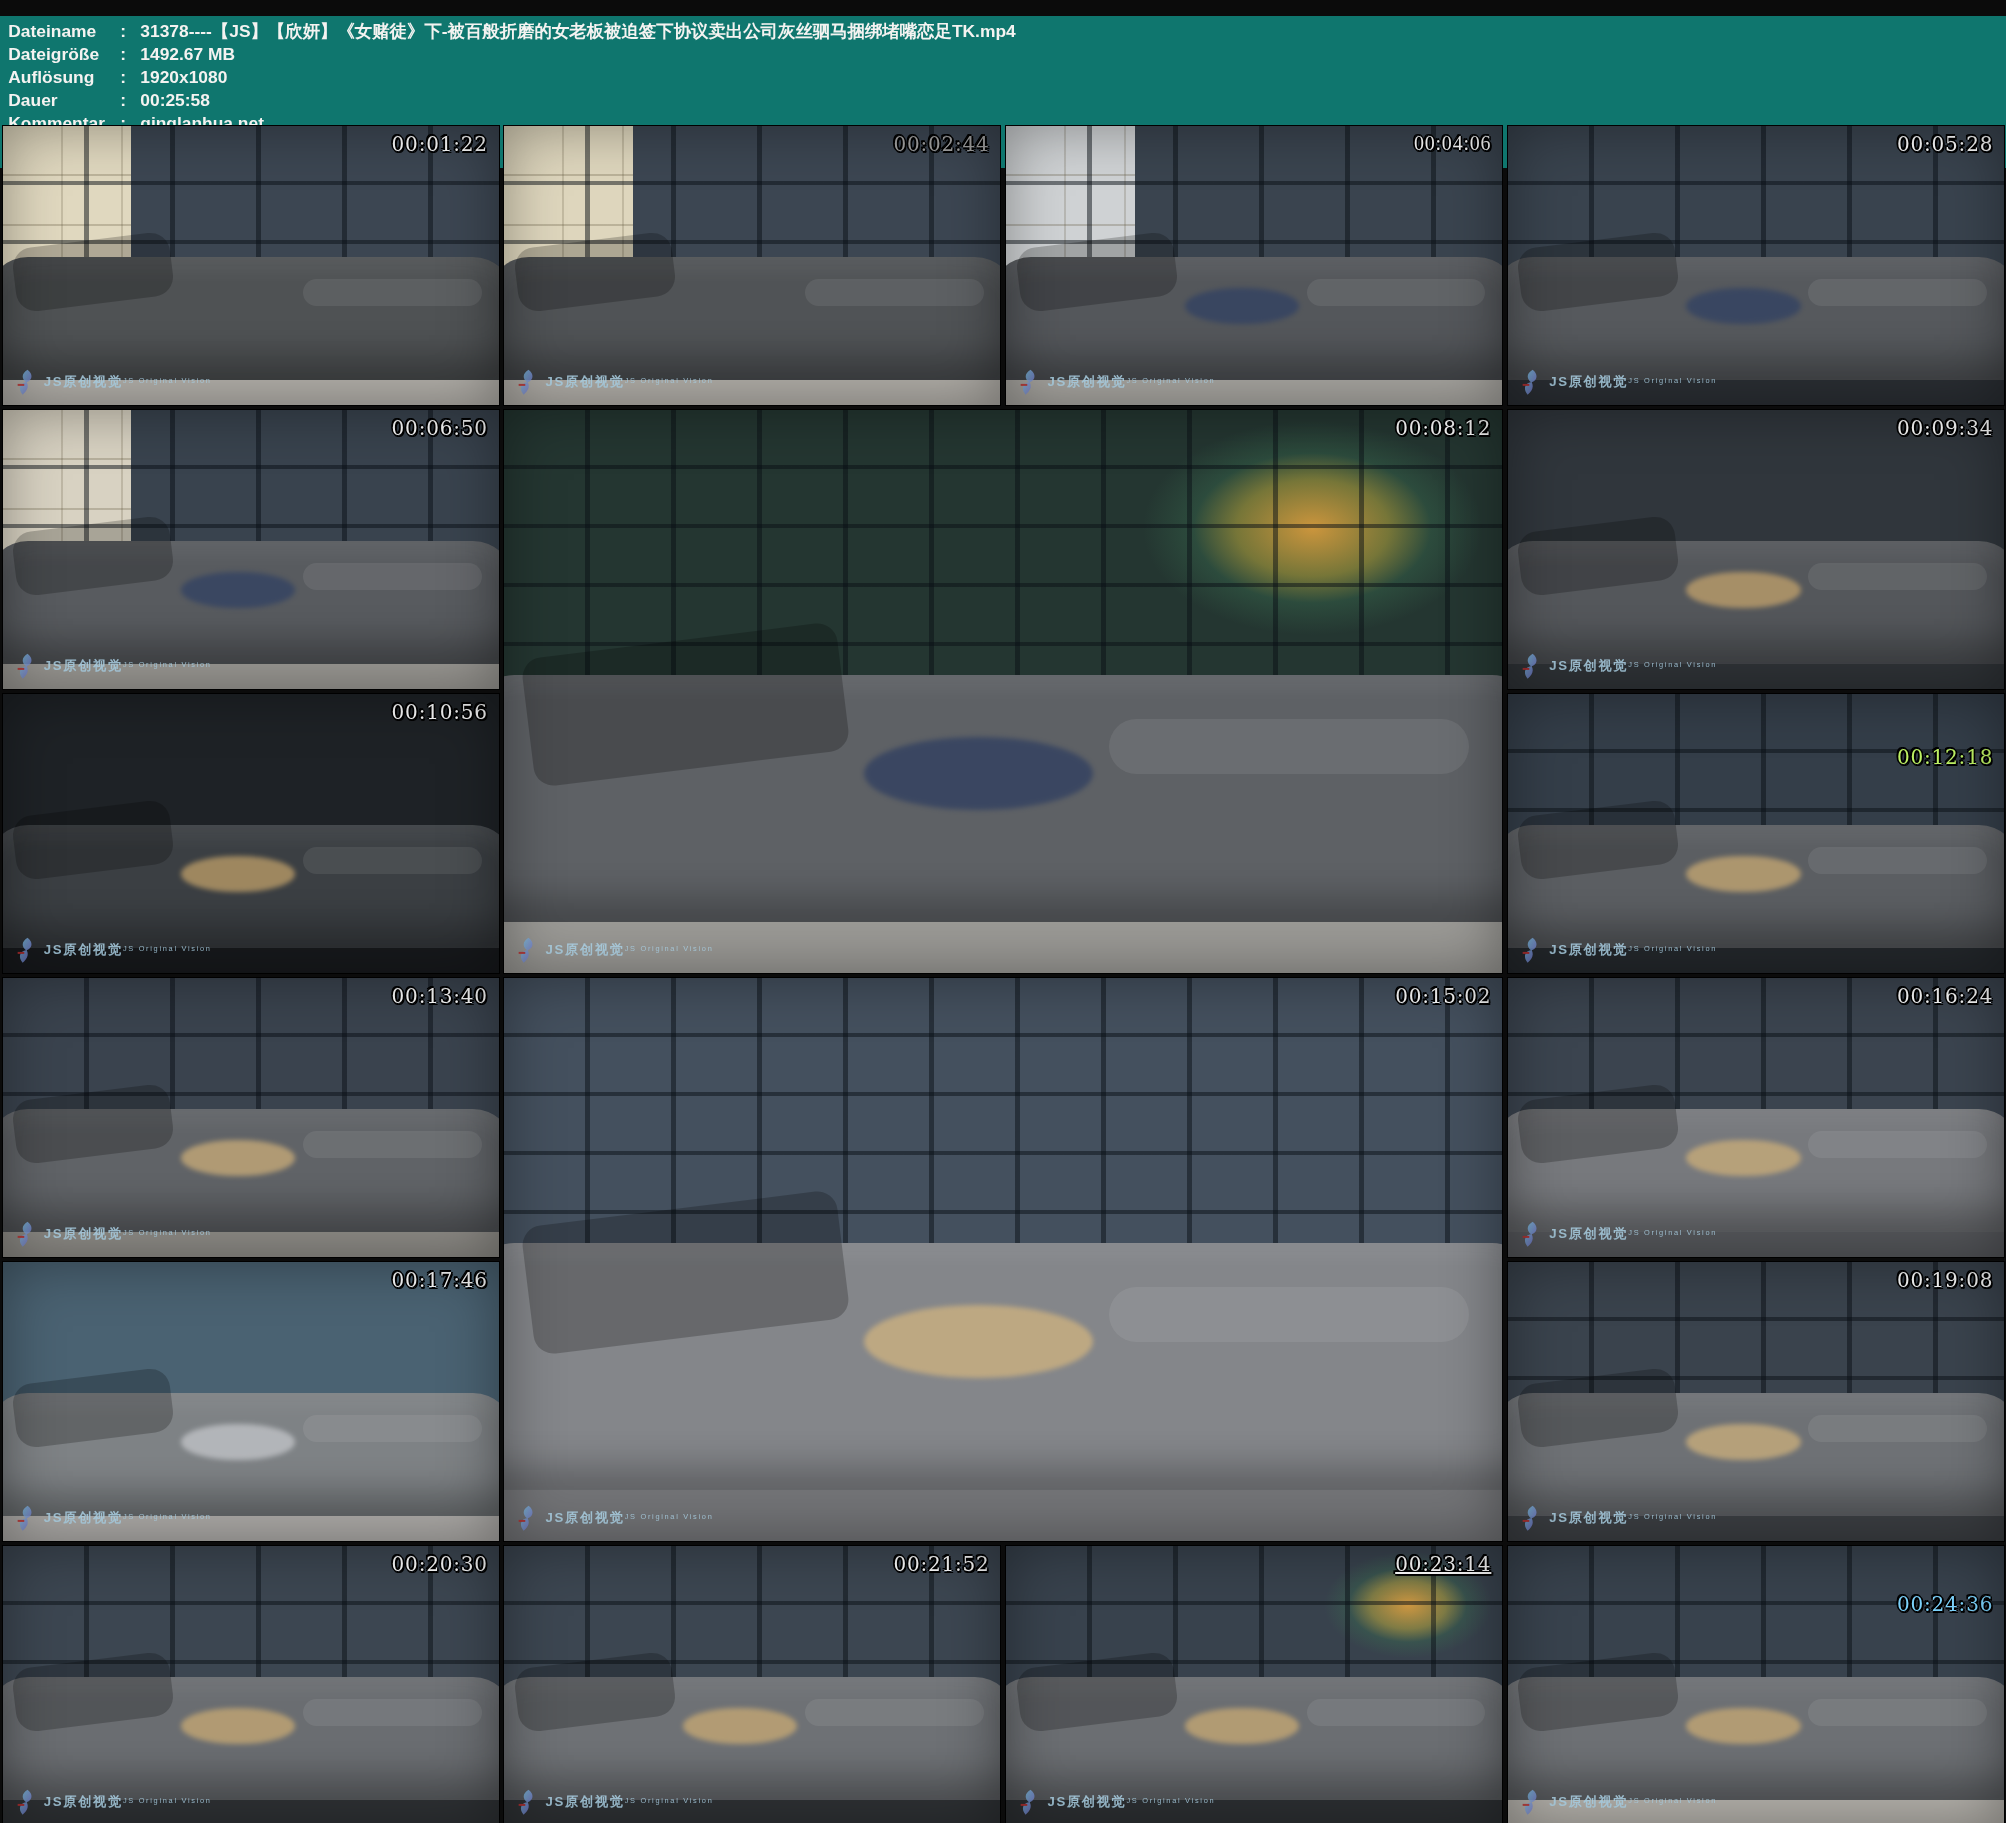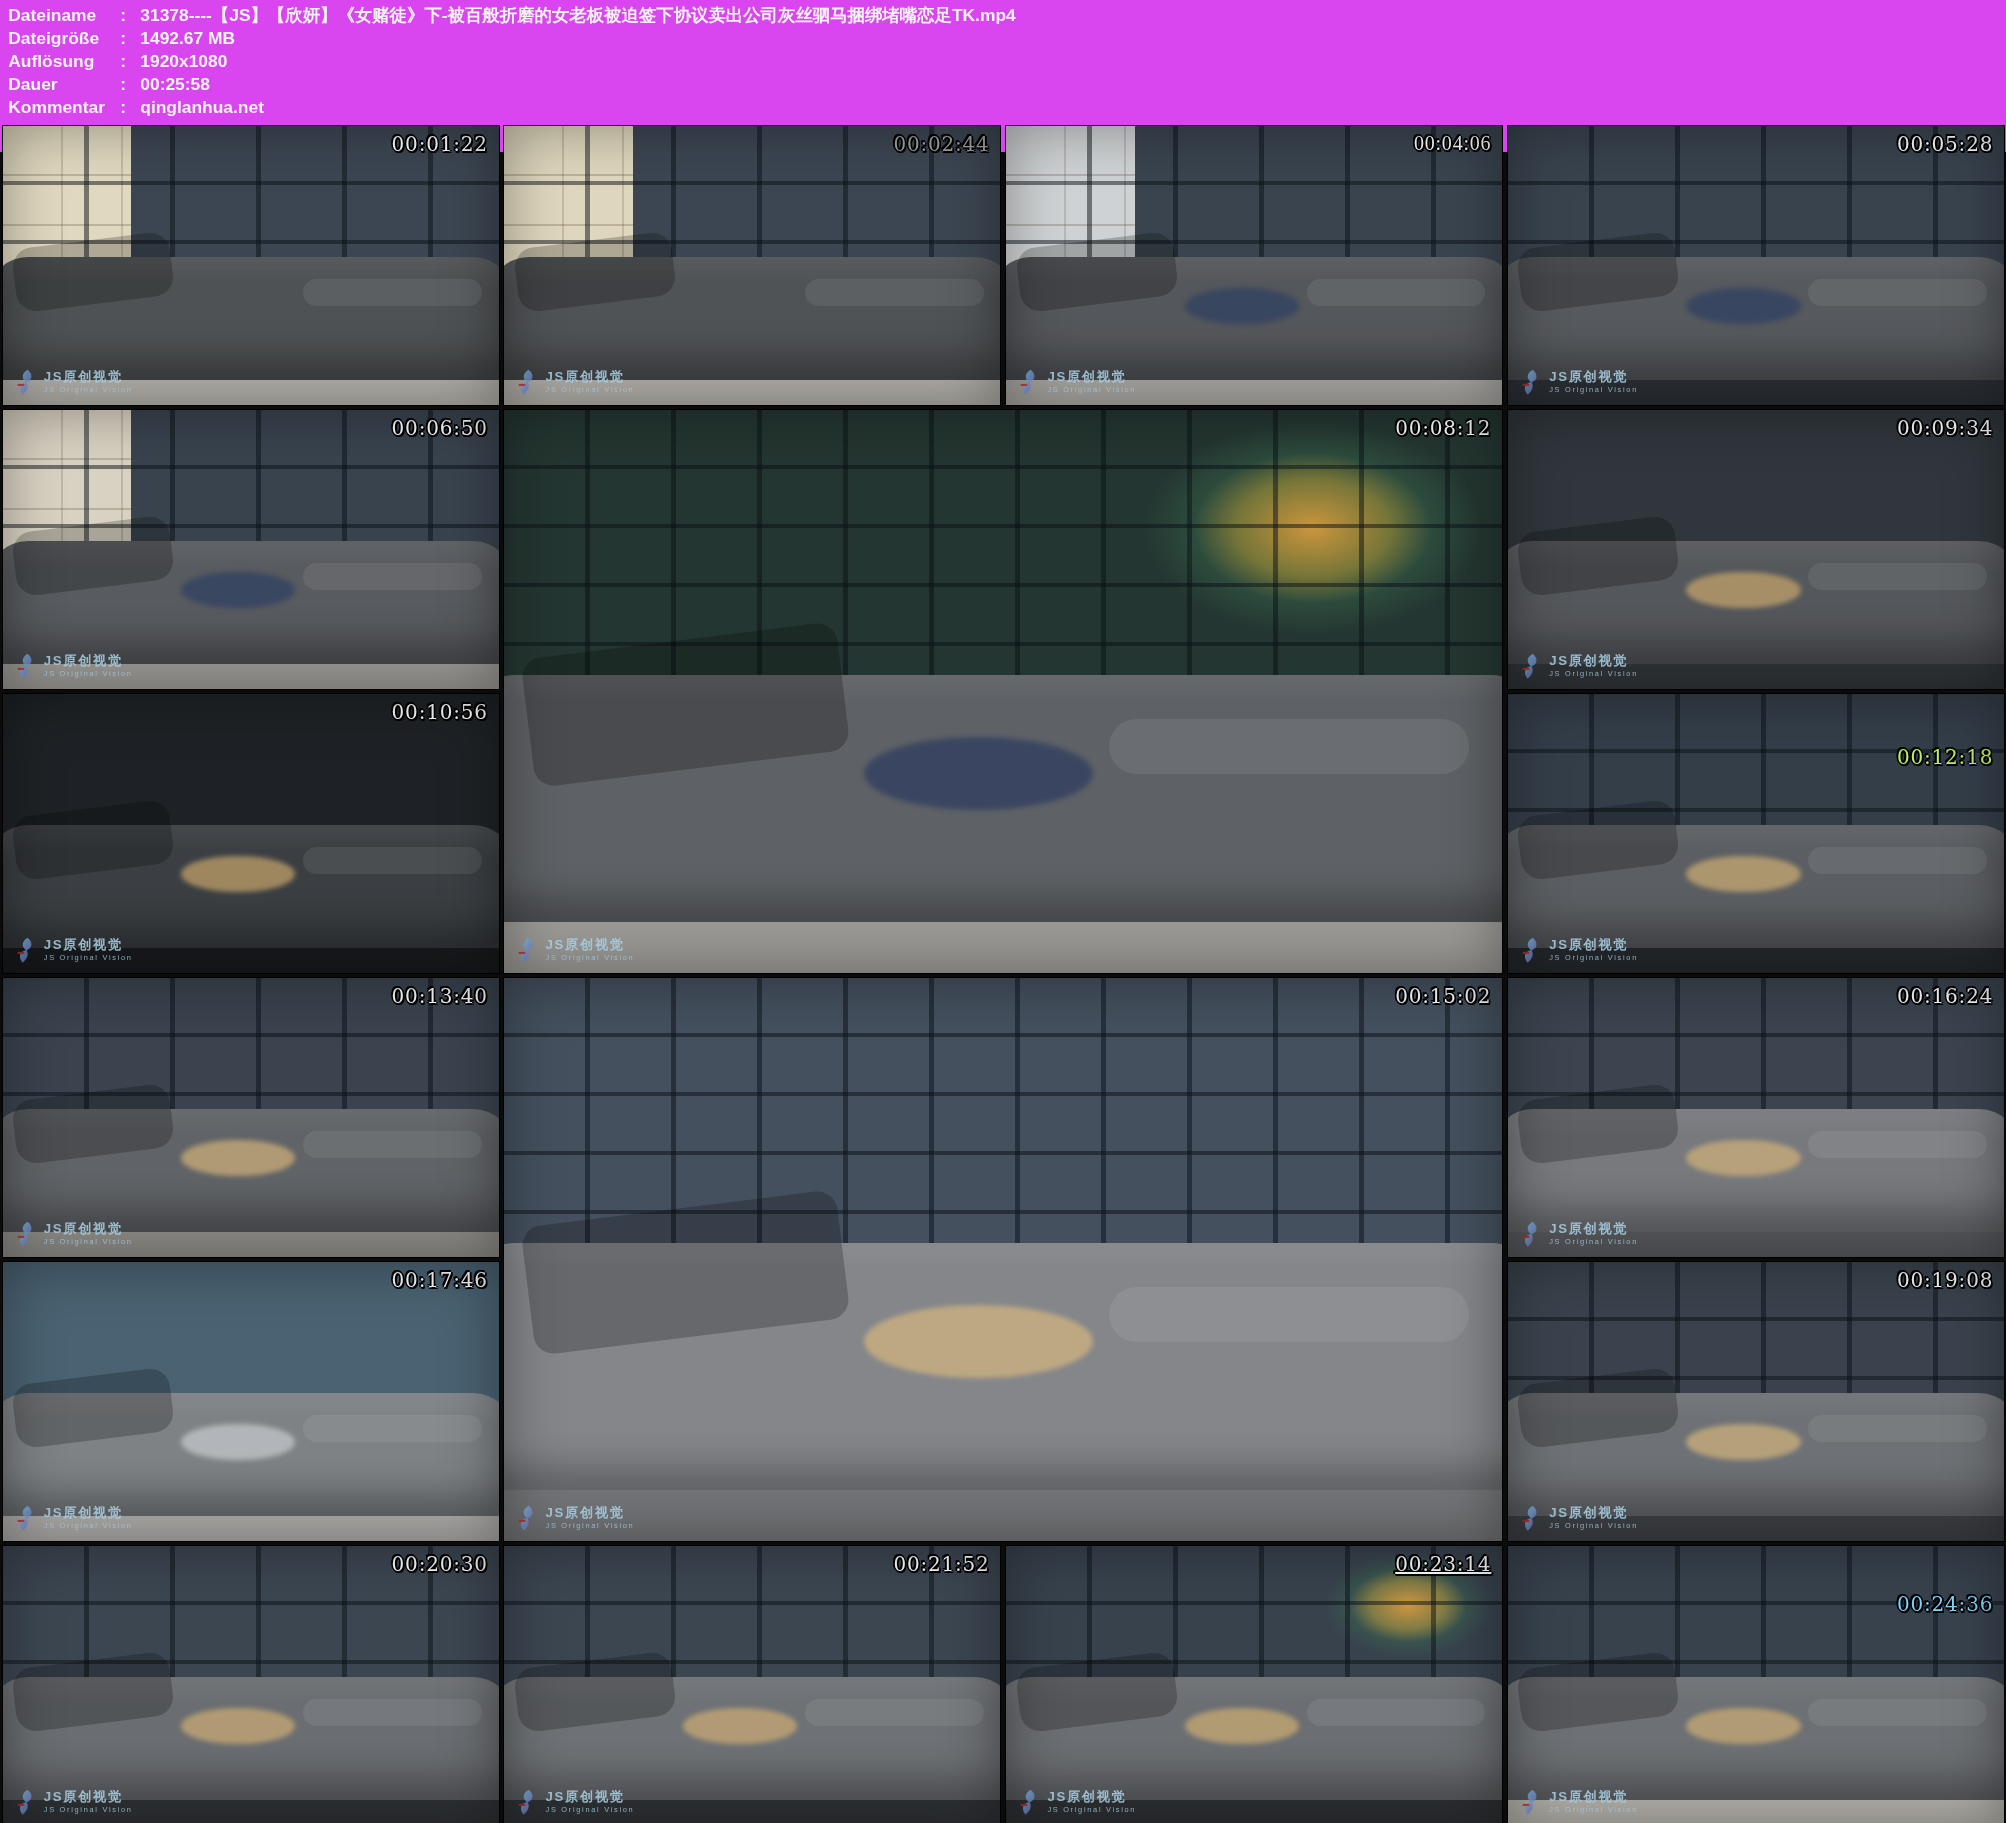--- a/index.html
+++ b/index.html
@@ -5,22 +5,22 @@
   html,body{margin:0;padding:0;}
   body{
     width:2006px;height:1823px;overflow:hidden;
     background:#0b0b0b;
     font-family:"Liberation Sans",sans-serif;
   }
   .page{position:relative;width:2006px;height:1823px;background:#0b0b0b;}
 
   
   .hdr{
-    position:absolute;top:0;left:0;right:0;height:152px;
-    background:#d946ef;
+    position:absolute;top:16px;left:0;right:0;height:152px;
+    background:#0f766e;
     padding:4.1px 0 0 8.3px;box-sizing:border-box;
   }
   .hrow{display:flex;height:23px;line-height:23px;}
   .hl{width:112px;font-weight:bold;font-size:17.4px;color:#f4f3f1;flex:none;}
   .hc{width:20px;font-weight:bold;font-size:17.4px;color:#f4f3f1;flex:none;}
   .hv{flex:1;font-weight:bold;font-size:17.4px;color:#f4f3f1;white-space:nowrap;overflow:hidden;}
 
   
   .grid{
     position:absolute;top:126px;left:2.5px;width:2001px;
@@ -85,21 +85,21 @@
     font-family:"DejaVu Serif",serif;
     font-size:20px;letter-spacing:0.8px;
     text-shadow:-1.7px 0 0 #000,1.7px 0 0 #000,0 -1.7px 0 #000,0 1.7px 0 #000,1.7px 1.7px 0 #000,-1.7px -1.7px 0 #000;
   }
 
   
   .wm{
     position:absolute;left:13.2px;bottom:10px;
     display:flex;align-items:center;gap:6.6px;opacity:.85;
   }
-  .wm-txt{display:flex;flex-direction:column;line-height:1.05;}
+  .wm-txt{display:flex;flex-direction:row;line-height:1.05;}
   .wm-l1{font-size:13.2px;font-weight:bold;letter-spacing:1.7px;}
   .wm-l2{font-size:7.4px;letter-spacing:1.7px;margin-top:1.7px;}
 </style>
 </head>
 <body>
 
 <div class="page">
 
   <header class="hdr">
     <div class="hrow">

